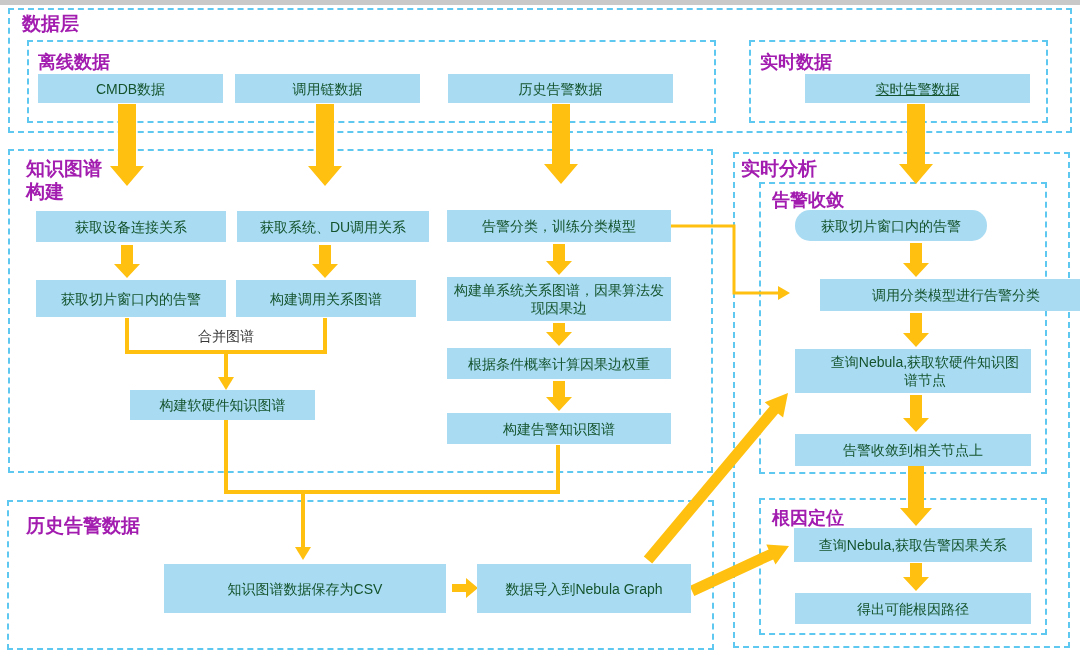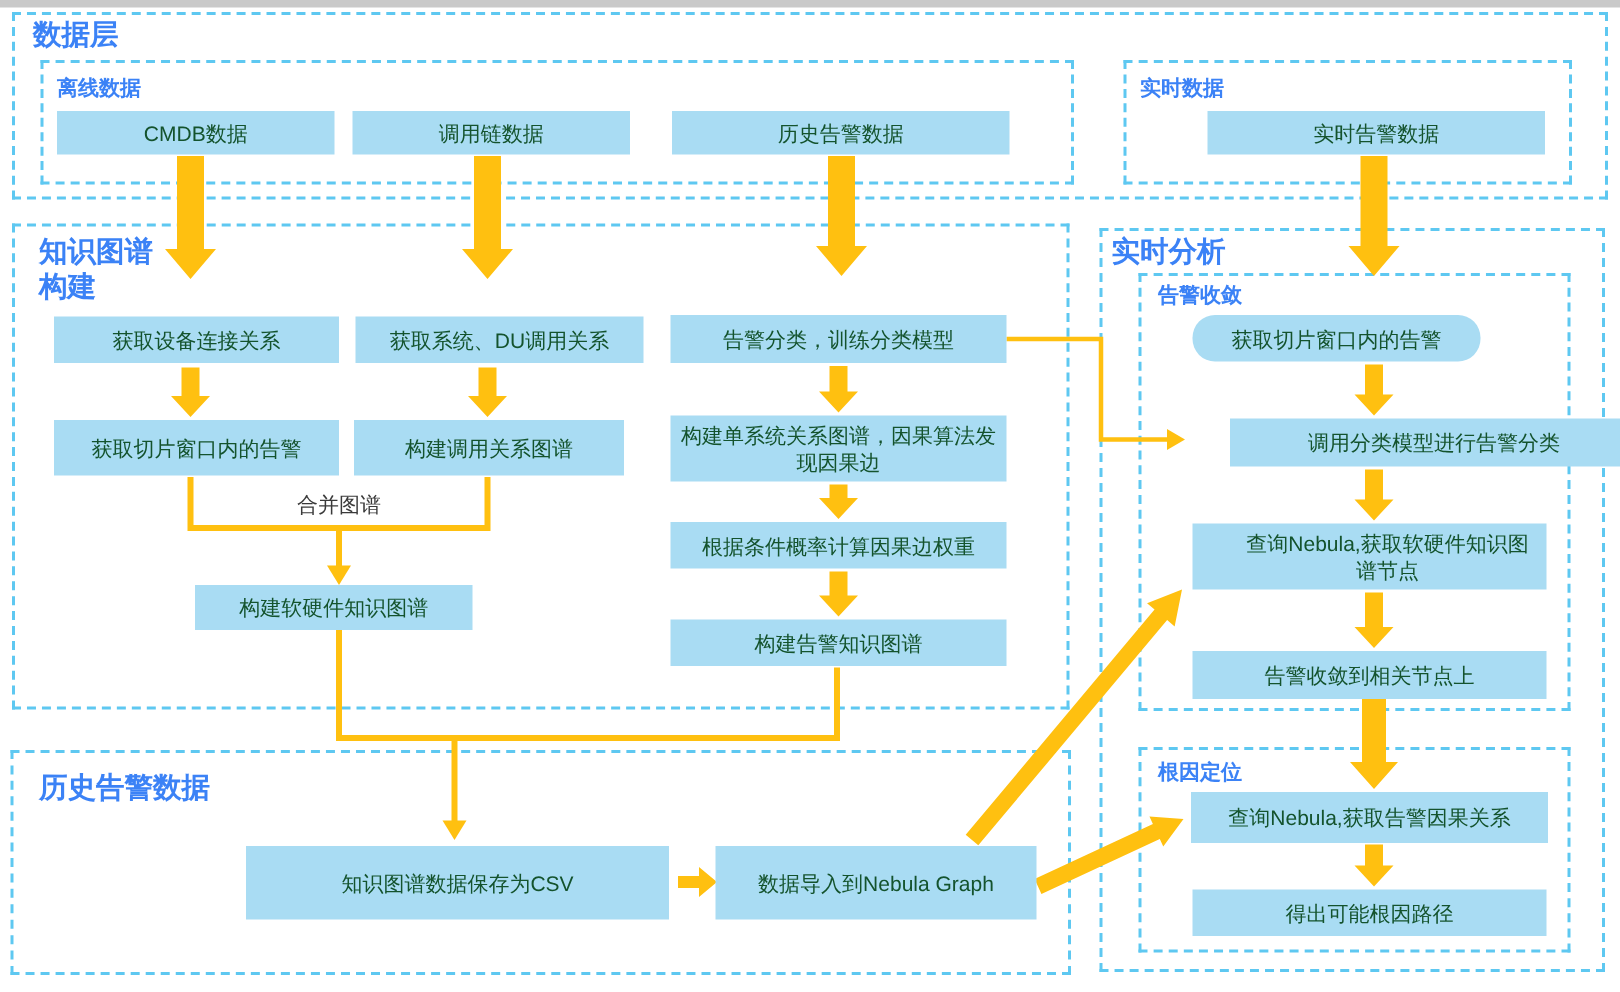--- a/index.html
+++ b/index.html
@@ -1,23 +1,23 @@
 <!DOCTYPE html>
 <html><head>
 <meta charset="utf-8">
 <style>
   * { margin:0; padding:0; box-sizing:border-box; }
   html,body { background:#fff; }
   body { font-family:"Liberation Sans","DejaVu Sans",sans-serif; }
   .canvas { position:relative; width:1080px; height:661px; background:#ffffff; overflow:hidden; }
 
   .sec { position:absolute; border:2px dashed #5EC8F1; background:transparent; }
-  .sec-label { position:absolute; color:#3b82f6; font-weight:bold; white-space:pre-line; }
+  .sec-label { position:absolute; color:#a21caf; font-weight:bold; white-space:pre-line; }
   .lbl-lg { font-size:19px; line-height:23px; }
-  .lbl-sm { font-size:14px; }
+  .lbl-sm { font-size:18px; }
 
   .node { position:absolute; background:#A9DCF3; color:#14532d; font-size:14px;
           line-height:18px; display:flex; align-items:center; justify-content:center;
           text-align:center; padding:0 6px; }
 
   .conn-label { position:absolute; color:#3A3A3A; font-size:14px; text-align:center; }
 
   svg.overlay { position:absolute; left:0; top:0; pointer-events:none; }
   .arrow { fill:#FFC010; }
   .line  { stroke:#FFC010; fill:none; }
@@ -79,21 +79,21 @@
   <div class="sec-label lbl-sm" style="left:760px; top:50px;">实时数据</div>
   <div class="sec-label lbl-lg" style="left:26px; top:157px;"><span>知识图谱</span><br><span>构建</span></div>
   <div class="sec-label lbl-lg" style="left:26px; top:514px;">历史告警数据</div>
   <div class="sec-label lbl-lg" style="left:741px; top:157px;">实时分析</div>
   <div class="sec-label lbl-sm" style="left:772px; top:188px;">告警收敛</div>
   <div class="sec-label lbl-sm" style="left:772px; top:506px;">根因定位</div>
 
   <div class="node" style="left:38px; top:74px; width:185px; height:29px;">CMDB数据</div>
   <div class="node" style="left:235px; top:74px; width:185px; height:29px;">调用链数据</div>
   <div class="node" style="left:448px; top:74px; width:225px; height:29px;">历史告警数据</div>
-  <div class="node" style="left:805px; top:74px; width:225px; height:29px;">实时告警数据</div>
+  <div class="node" style="left:805px; top:74px; width:225px; height:29px;text-decoration:underline;">实时告警数据</div>
 
   <div class="node" style="left:36px; top:211px; width:190px; height:31px;">获取设备连接关系</div>
   <div class="node" style="left:237px; top:211px; width:192px; height:31px;">获取系统、DU调用关系</div>
   <div class="node" style="left:447px; top:210px; width:224px; height:32px;">告警分类，训练分类模型</div>
   <div class="node" style="left:36px; top:280px; width:190px; height:37px;">获取切片窗口内的告警</div>
   <div class="node" style="left:236px; top:280px; width:180px; height:37px;">构建调用关系图谱</div>
   <div class="node" style="left:447px; top:277px; width:224px; height:44px;">构建单系统关系图谱，因果算法发现因果边</div>
   <div class="node" style="left:447px; top:348px; width:224px; height:31px;">根据条件概率计算因果边权重</div>
   <div class="node" style="left:130px; top:390px; width:185px; height:30px;">构建软硬件知识图谱</div>
   <div class="node" style="left:447px; top:413px; width:224px; height:31px;">构建告警知识图谱</div>

